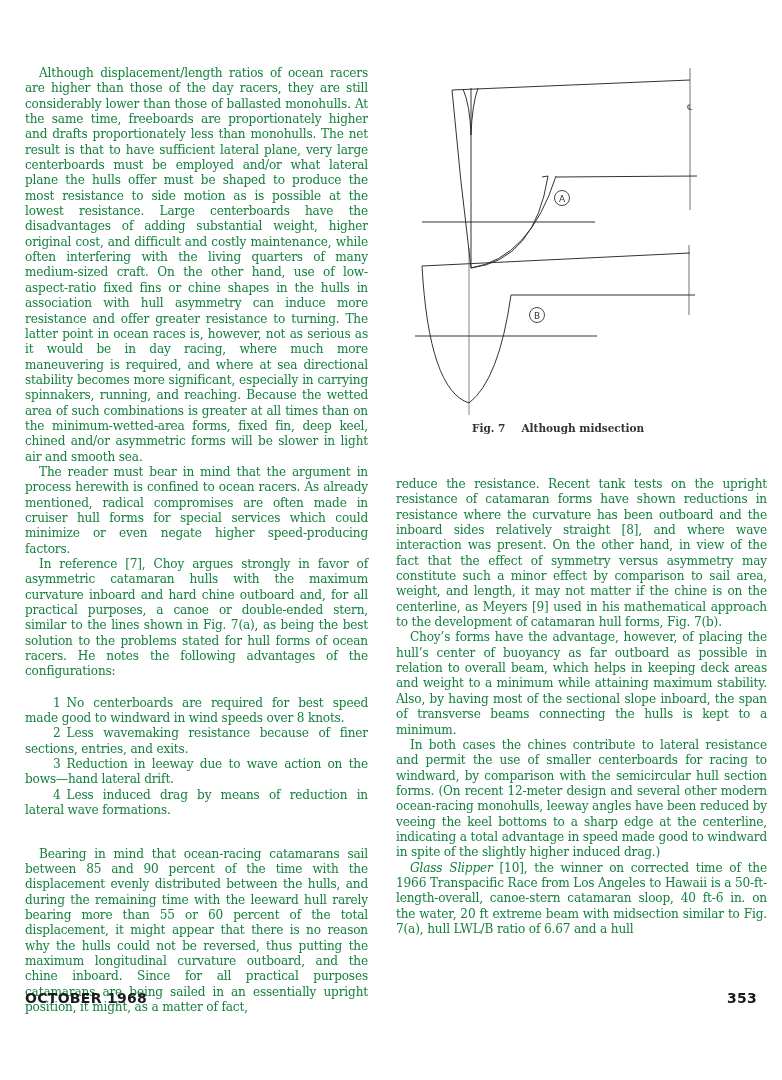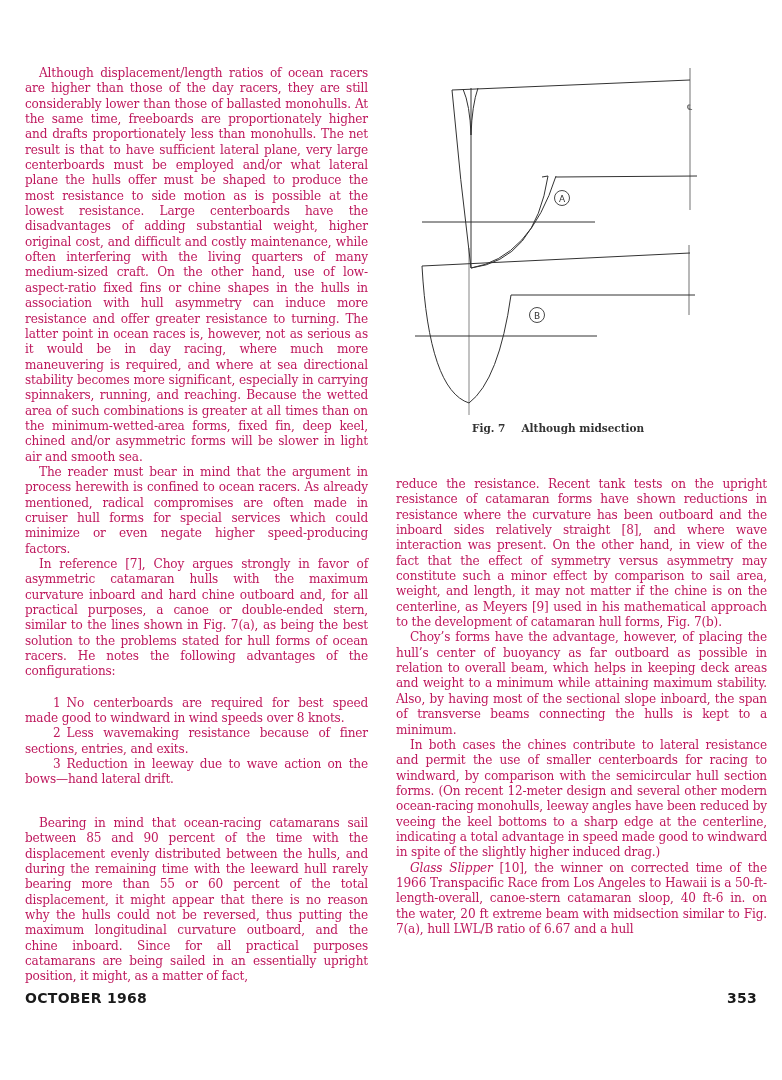--- a/index.html
+++ b/index.html
@@ -3,21 +3,21 @@
 <meta charset="utf-8">
 <style>
   html, body { margin: 0; padding: 0; background: #ffffff; }
   body { width: 782px; height: 1080px; position: relative; overflow: hidden; color: #222; }
   .col {
     position: absolute;
     font-family: "DejaVu Serif", "Liberation Serif", serif;
     font-size: 12.1px;
     line-height: 15.35px;
     text-align: justify;
-    color: #be185d;
+    color: #15803d;
     letter-spacing: -0.15px;
   }
   .col p { margin: 0; text-indent: 14px; hyphens: manual; }
   .col p.noindent { text-indent: 0; }
   .col p.gap { margin-top: 28px; }
   #left { left: 25px; top: 66px; width: 343px; }
   #right { left: 396px; top: 477px; width: 371px; }
   .list-item { margin: 0; text-indent: 14px; }
   .list-item .num { display: inline-block; margin-right: 6px; }
   .figure { position: absolute; left: 415px; top: 60px; width: 330px; height: 360px; }
@@ -41,20 +41,21 @@
 <body>
 
 <div id="left" class="col">
   <p>Although displacement/length ratios of ocean racers are higher than those of the day racers, they are still considerably lower than those of ballasted monohulls.  At the same time, freeboards are proportionately higher and drafts proportionately less than monohulls.  The net result is that to have sufficient lateral plane, very large centerboards must be employed and/or what lateral plane the hulls offer must be shaped to produce the most resistance to side motion as is possible at the lowest resistance.  Large centerboards have the disadvantages of adding substantial weight, higher original cost, and difficult and costly maintenance, while often interfering with the living quarters of many medium-sized craft.  On the other hand, use of low-aspect-ratio fixed fins or chine shapes in the hulls in association with hull asymmetry can induce more resistance and offer greater resistance to turning.  The latter point in ocean races is, however, not as serious as it would be in day racing, where much more maneuvering is required, and where at sea directional stability becomes more significant, especially in carrying spinnakers, running, and reaching. Because the wetted area of such combinations is greater at all times than on the minimum-wetted-area forms, fixed fin, deep keel, chined and/or asymmetric forms will be slower in light air and smooth sea.</p>
   <p>The reader must bear in mind that the argument in process herewith is confined to ocean racers.  As already mentioned, radical compromises are often made in cruiser hull forms for special services which could minimize or even negate higher speed-producing factors.</p>
   <p>In reference [7], Choy argues strongly in favor of asymmetric catamaran hulls with the maximum curvature inboard and hard chine outboard and, for all practical purposes, a canoe or double-ended stern, similar to the lines shown in Fig. 7(a), as being the best solution to the problems stated for hull forms of ocean racers.  He notes the following advantages of the configurations:</p>
   <div style="margin-top:16px;">
     <p class="list-item"><span class="num">1</span><span>No centerboards are required for best speed made good to windward in wind speeds over 8 knots.</span></p>
     <p class="list-item"><span class="num">2</span><span>Less wavemaking resistance because of finer sections, entries, and exits.</span></p>
     <p class="list-item"><span class="num">3</span><span>Reduction in leeway due to wave action on the bows—hand lateral drift.</span></p>
+    <p class="list-item"><span class="num">4</span><span>Less induced drag by means of reduction in lateral wave formations.</span></p>
   </div>
   <p class="gap">Bearing in mind that ocean-racing catamarans sail between 85 and 90 percent of the time with the displacement evenly distributed between the hulls, and during the remaining time with the leeward hull rarely bearing more than 55 or 60 percent of the total displacement, it might appear that there is no reason why the hulls could not be reversed, thus putting the maximum longitudinal curvature outboard, and the chine inboard.   Since for all practical purposes catamarans are being sailed in an essentially upright position, it might, as a matter of fact,</p>
 </div>
 
 <svg class="figure" viewBox="0 0 330 360" xmlns="http://www.w3.org/2000/svg">
   <g fill="none" stroke="#333" stroke-width="1">
 
     <path d="M37 30 L 275 20"></path>
 
     <path d="M37 30 Q 45 120 56 208"></path>

